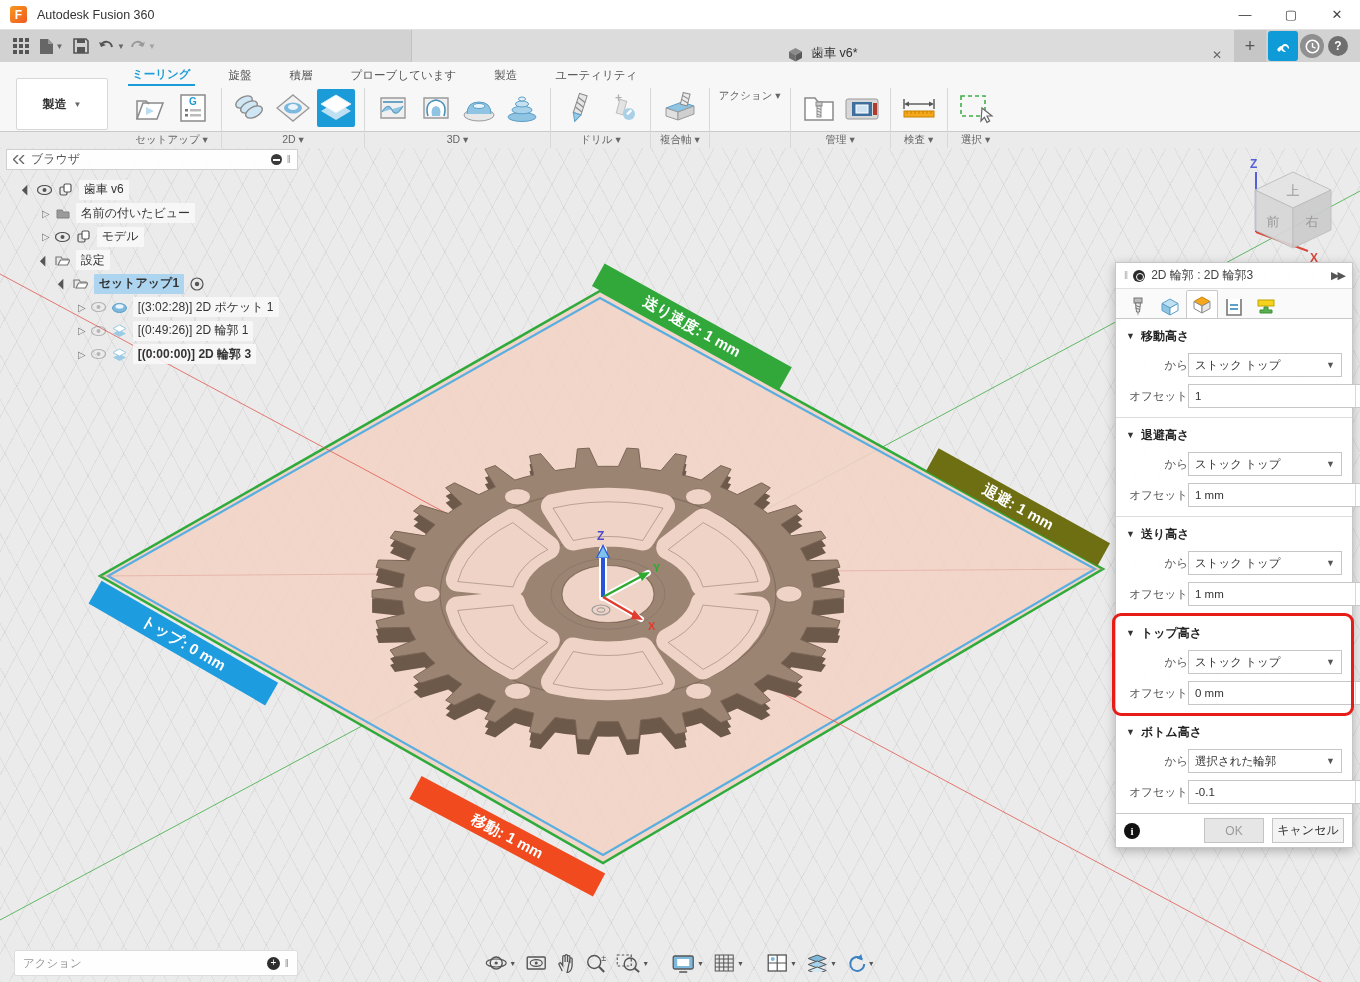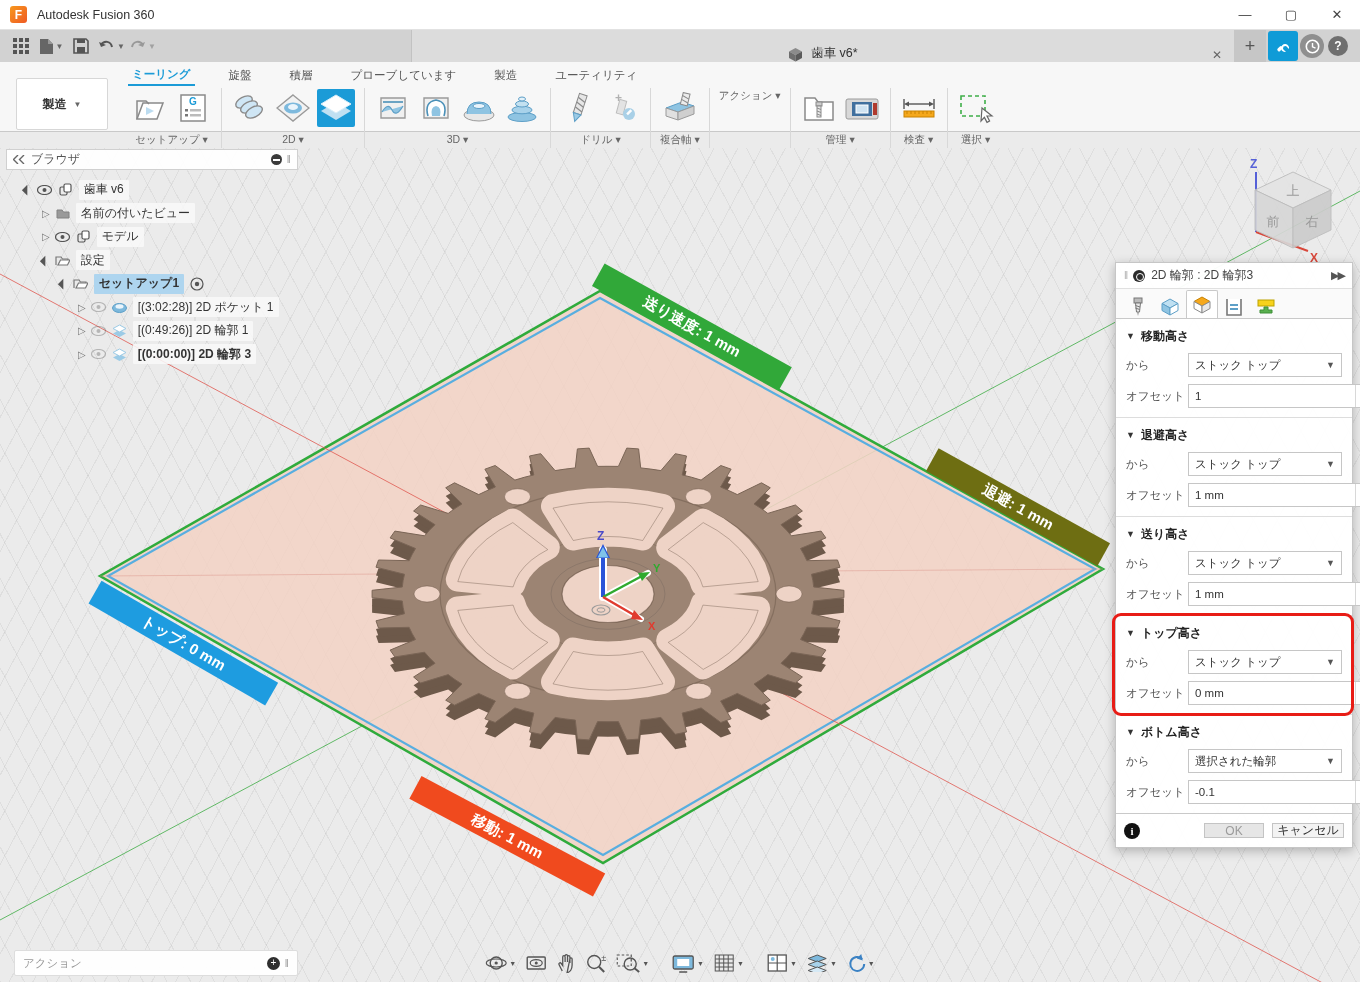--- a/index.html
+++ b/index.html
@@ -73,31 +73,31 @@
   .dlg-title{font-size:12px;color:#444;}
   .dlg-expand{margin-left:auto;color:#555;font-size:11px;letter-spacing:-2px;}
   .dlg-tabs{display:flex;align-items:flex-end;height:30px;padding:0 6px;border-bottom:1px solid #c9c9c9;background:rgba(250,250,250,0.9);}
   .dtab{width:32px;height:24px;display:flex;align-items:center;justify-content:center;border:1px solid transparent;border-bottom:none;}
   .dtab.active{background:#fff;border-color:#c9c9c9;height:28px;border-radius:2px 2px 0 0;}
   .sec{padding:7px 10px 9px 10px;position:relative;}
   .sec+.sec{border-top:1px solid #ddd;}
   .sec-title{display:flex;align-items:center;gap:6px;font-weight:bold;font-size:12px;color:#222;height:20px;}
   .sec-title .tri{font-size:9px;color:#333;}
   .drow{display:flex;align-items:center;margin-top:7px;height:24px;}
-  .dlab{width:62px;color:#555;font-size:11.5px;flex:none;}
+  .dlab{width:62px;color:#555;font-size:11.5px;flex:none;text-align:right;}
   .dselect{flex:1;height:24px;border:1px solid #c6c6c6;background:#fff;display:flex;align-items:center;padding:0 6px;}
   .dselect span.val{font-size:11.5px;color:#333;flex:1;white-space:nowrap;overflow:hidden;}
   .dselect .arr{color:#555;font-size:9px;}
   .spinwrap{flex:1;height:24px;border:1px solid #c6c6c6;background:#fff;display:flex;}
   .spin-in{flex:1;border:none;outline:none;font-size:11.5px;color:#333;padding:0 6px;min-width:0;background:transparent;}
   .spin-btns{width:15px;border-left:1px solid #d8d8d8;display:flex;flex-direction:column;align-items:center;justify-content:center;color:#666;}
   .ring{position:absolute;left:-4px;top:-3px;right:-2px;bottom:-2px;border:3px solid #e81c16;border-radius:9px;pointer-events:none;z-index:5;}
   .dlg-footer{border-top:1px solid #c9c9c9;height:34px;display:flex;align-items:center;padding:0 8px;}
   .info-dot{width:16px;height:16px;border-radius:50%;background:#111;color:#fff;font-size:11px;font-weight:bold;display:flex;align-items:center;justify-content:center;font-family:"Liberation Serif",serif;}
-  .btn{height:15px;display:flex;align-items:center;justify-content:center;font-size:12px;border:1px solid #c4c4c4;}
+  .btn{height:25px;display:flex;align-items:center;justify-content:center;font-size:12px;border:1px solid #c4c4c4;}
   .btn.ok{width:60px;margin-left:auto;background:#e6e6e6;color:#9b9b9b;}
   .btn.cancel{width:72px;margin-left:8px;background:#f3f3f3;color:#333;}
 
   
   .comment-bar{position:absolute;left:14px;bottom:6px;width:284px;height:26px;background:rgba(255,255,255,0.95);border:1px solid #ddd;border-radius:2px;display:flex;align-items:center;padding:0 8px;}
   .comment-ph{color:#999;font-size:11.5px;flex:1;}
   .cmt-dot{width:13px;height:13px;border-radius:50%;background:#2e2e2e;color:#fff;font-size:10px;line-height:12px;text-align:center;}
   .cmt-grip{color:#999;font-size:10px;margin-left:5px;}
   .navbar{position:absolute;left:50%;transform:translateX(-50%);bottom:4px;height:30px;display:flex;align-items:center;gap:3px;}
   .nbtn{display:flex;align-items:center;padding:2px 3px;color:#555;}

